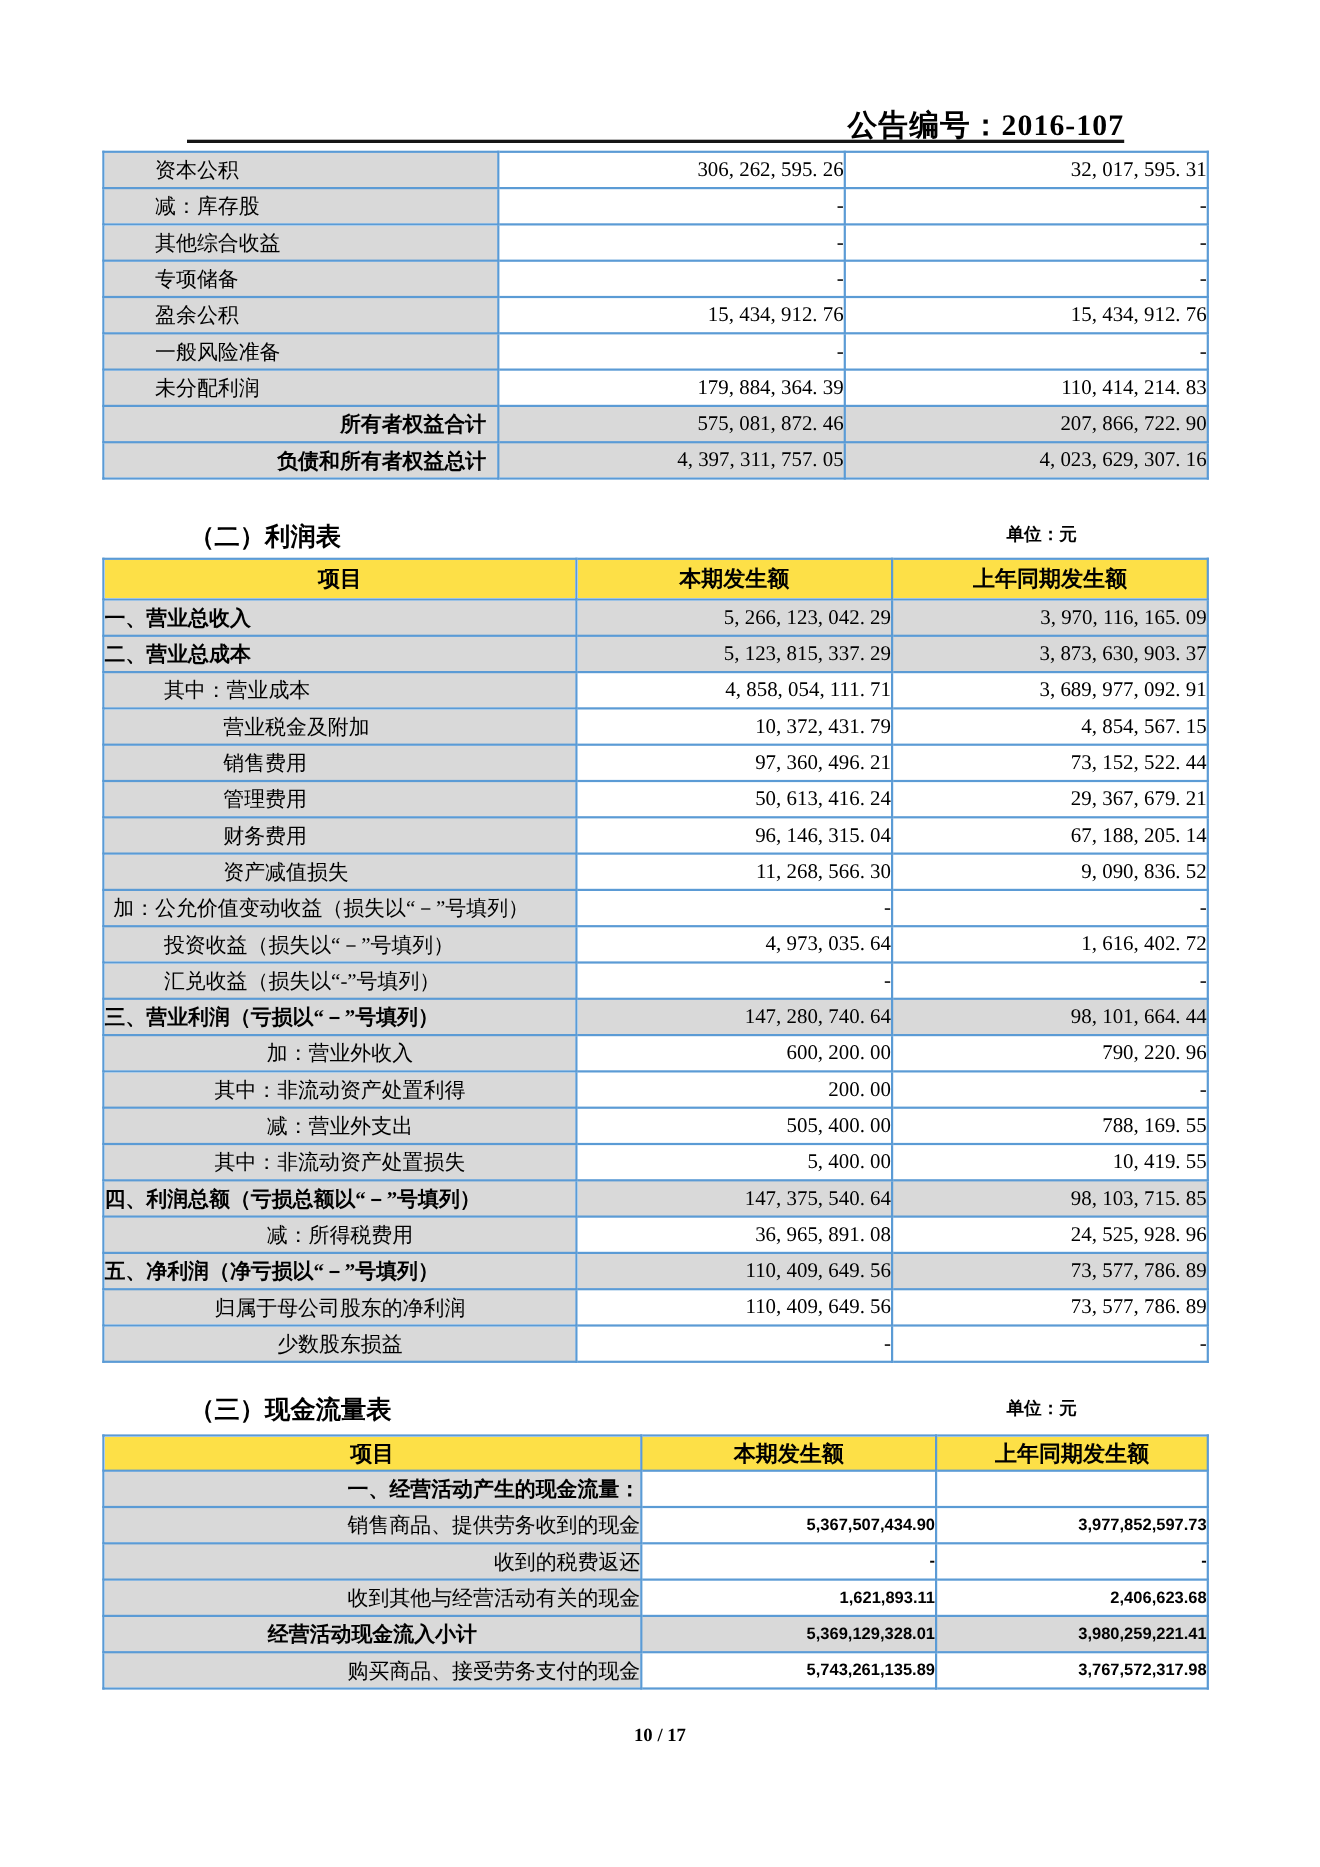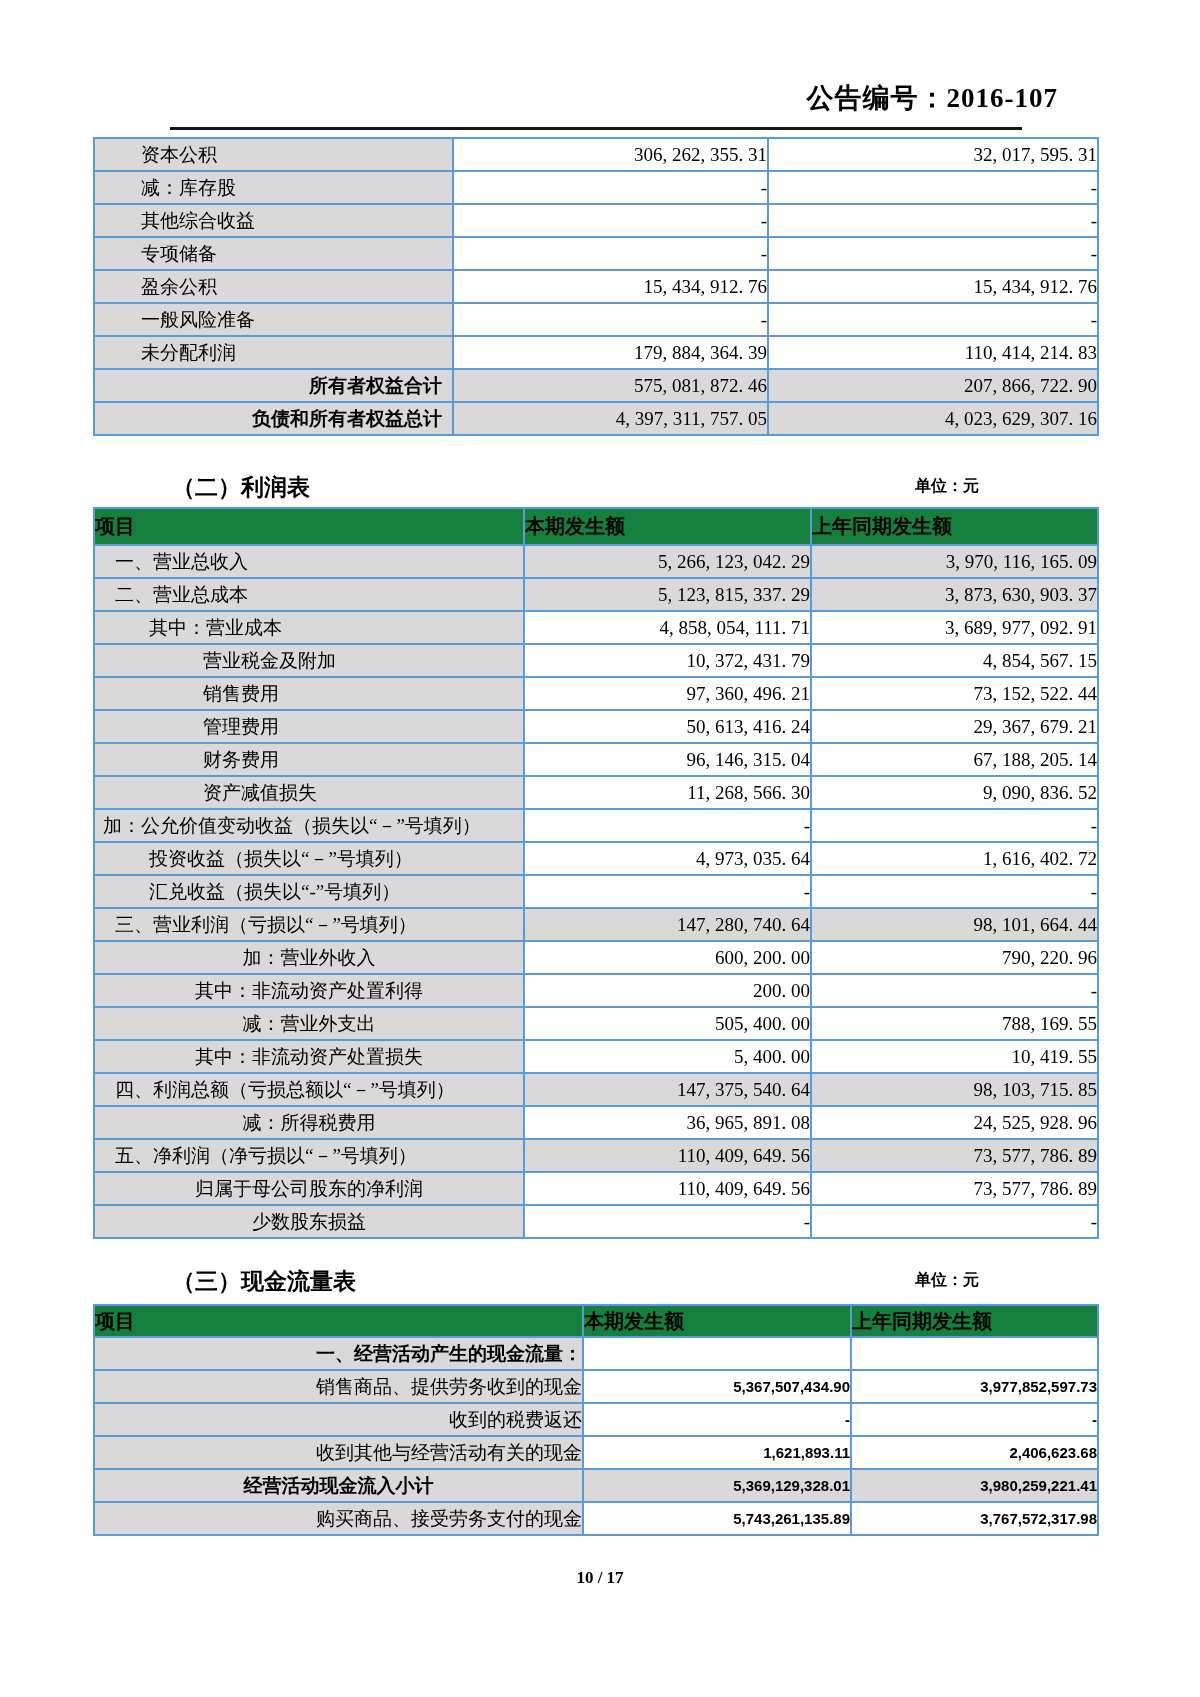--- a/index.html
+++ b/index.html
@@ -1,52 +1,52 @@
 <!DOCTYPE html>
 <html><head>
 <meta charset="utf-8">
 <style>
   html,body{margin:0;padding:0;background:#ffffff;}
   .page{
     position:relative;width:1200px;height:1697px;background:#ffffff;
     font-family:"Liberation Serif","DejaVu Serif",serif;color:#000;overflow:hidden;
   }
   .doc-number{
-    position:absolute;top:80px;left:0;width:1022px;text-align:right;
-    font-size:27px;font-weight:bold;letter-spacing:1px;padding-left:36px;
+    position:absolute;top:96px;left:0;width:1022px;text-align:right;
+    font-size:27px;font-weight:bold;letter-spacing:1px;
   }
   .header-rule{position:absolute;left:170px;top:127px;width:852px;height:3px;background:#161616;}
 
   .sec-title{position:absolute;font-size:23px;font-weight:bold;}
   .sec-unit{position:absolute;font-size:16px;font-weight:bold;}
   #sec2-title{left:172px;top:472px;}
   #sec2-unit{left:915px;top:476px;}
   #sec3-title{left:172px;top:1266px;}
   #sec3-unit{left:915px;top:1270px;}
 
   table.t{position:absolute;border-collapse:collapse;table-layout:fixed;}
   table.t td,table.t th{
     border:2px solid #5b9bd5;box-sizing:border-box;overflow:hidden;
     white-space:nowrap;vertical-align:middle;padding:0;
   }
-  table.t th{background:#15803d;font-weight:bold;font-size:20px;text-align:left;height:37px;}
+  table.t th{background:#fde047;font-weight:bold;font-size:20px;text-align:center;height:37px;}
   table.t td{height:33px;font-size:19px;}
   .lbl{background:#d9d9d9;text-align:left;}
   .val{background:#ffffff;text-align:right;padding-right:13px;}
 
   
   #t1{left:93px;top:137px;width:1004px;}
   #t1 tr.item .lbl{padding-left:46px;margin-top:24px;}
   #t1 tr.total td{background:#d9d9d9;}
   #t1 tr.total .lbl{text-align:right;padding-right:10px;font-weight:bold;}
 
   
   #t2{left:93px;top:507px;width:1004px;}
   #t2 tr.section td{background:#d9d9d9;}
-  #t2 tr.section .lbl{font-weight:normal;padding-left:20px;}
+  #t2 tr.section .lbl{font-weight:bold;padding-left:0;}
   #t2 tr.flush .lbl{padding-left:8px;}
   #t2 tr.sub1 .lbl{padding-left:54px;}
   #t2 tr.sub2 .lbl{padding-left:108px;}
   #t2 tr.center .lbl{text-align:center;}
 
   
   #t3{left:93px;top:1304px;width:1004px;}
   #t3 th{height:32px;}
   #t3 .lbl{padding-left:8px;text-align:right;}
   #t3 .val{font-family:"Liberation Sans","DejaVu Sans",sans-serif;font-weight:bold;font-size:15px;}
@@ -69,21 +69,21 @@
 
   <table class="t" id="t1">
     <colgroup>
         <col style="width:359px">
         <col style="width:315px">
         <col style="width:330px">
       </colgroup>
     <tbody>
         <tr class="item">
           <td class="lbl">资本公积</td>
-          <td class="val">306, 262, 355. 31</td>
+          <td class="val">306, 262, 595. 26</td>
           <td class="val">32, 017, 595. 31</td>
         </tr>
         <tr class="item">
           <td class="lbl">减：库存股</td>
           <td class="val">-</td>
           <td class="val">-</td>
         </tr>
         <tr class="item">
           <td class="lbl">其他综合收益</td>
           <td class="val">-</td>

